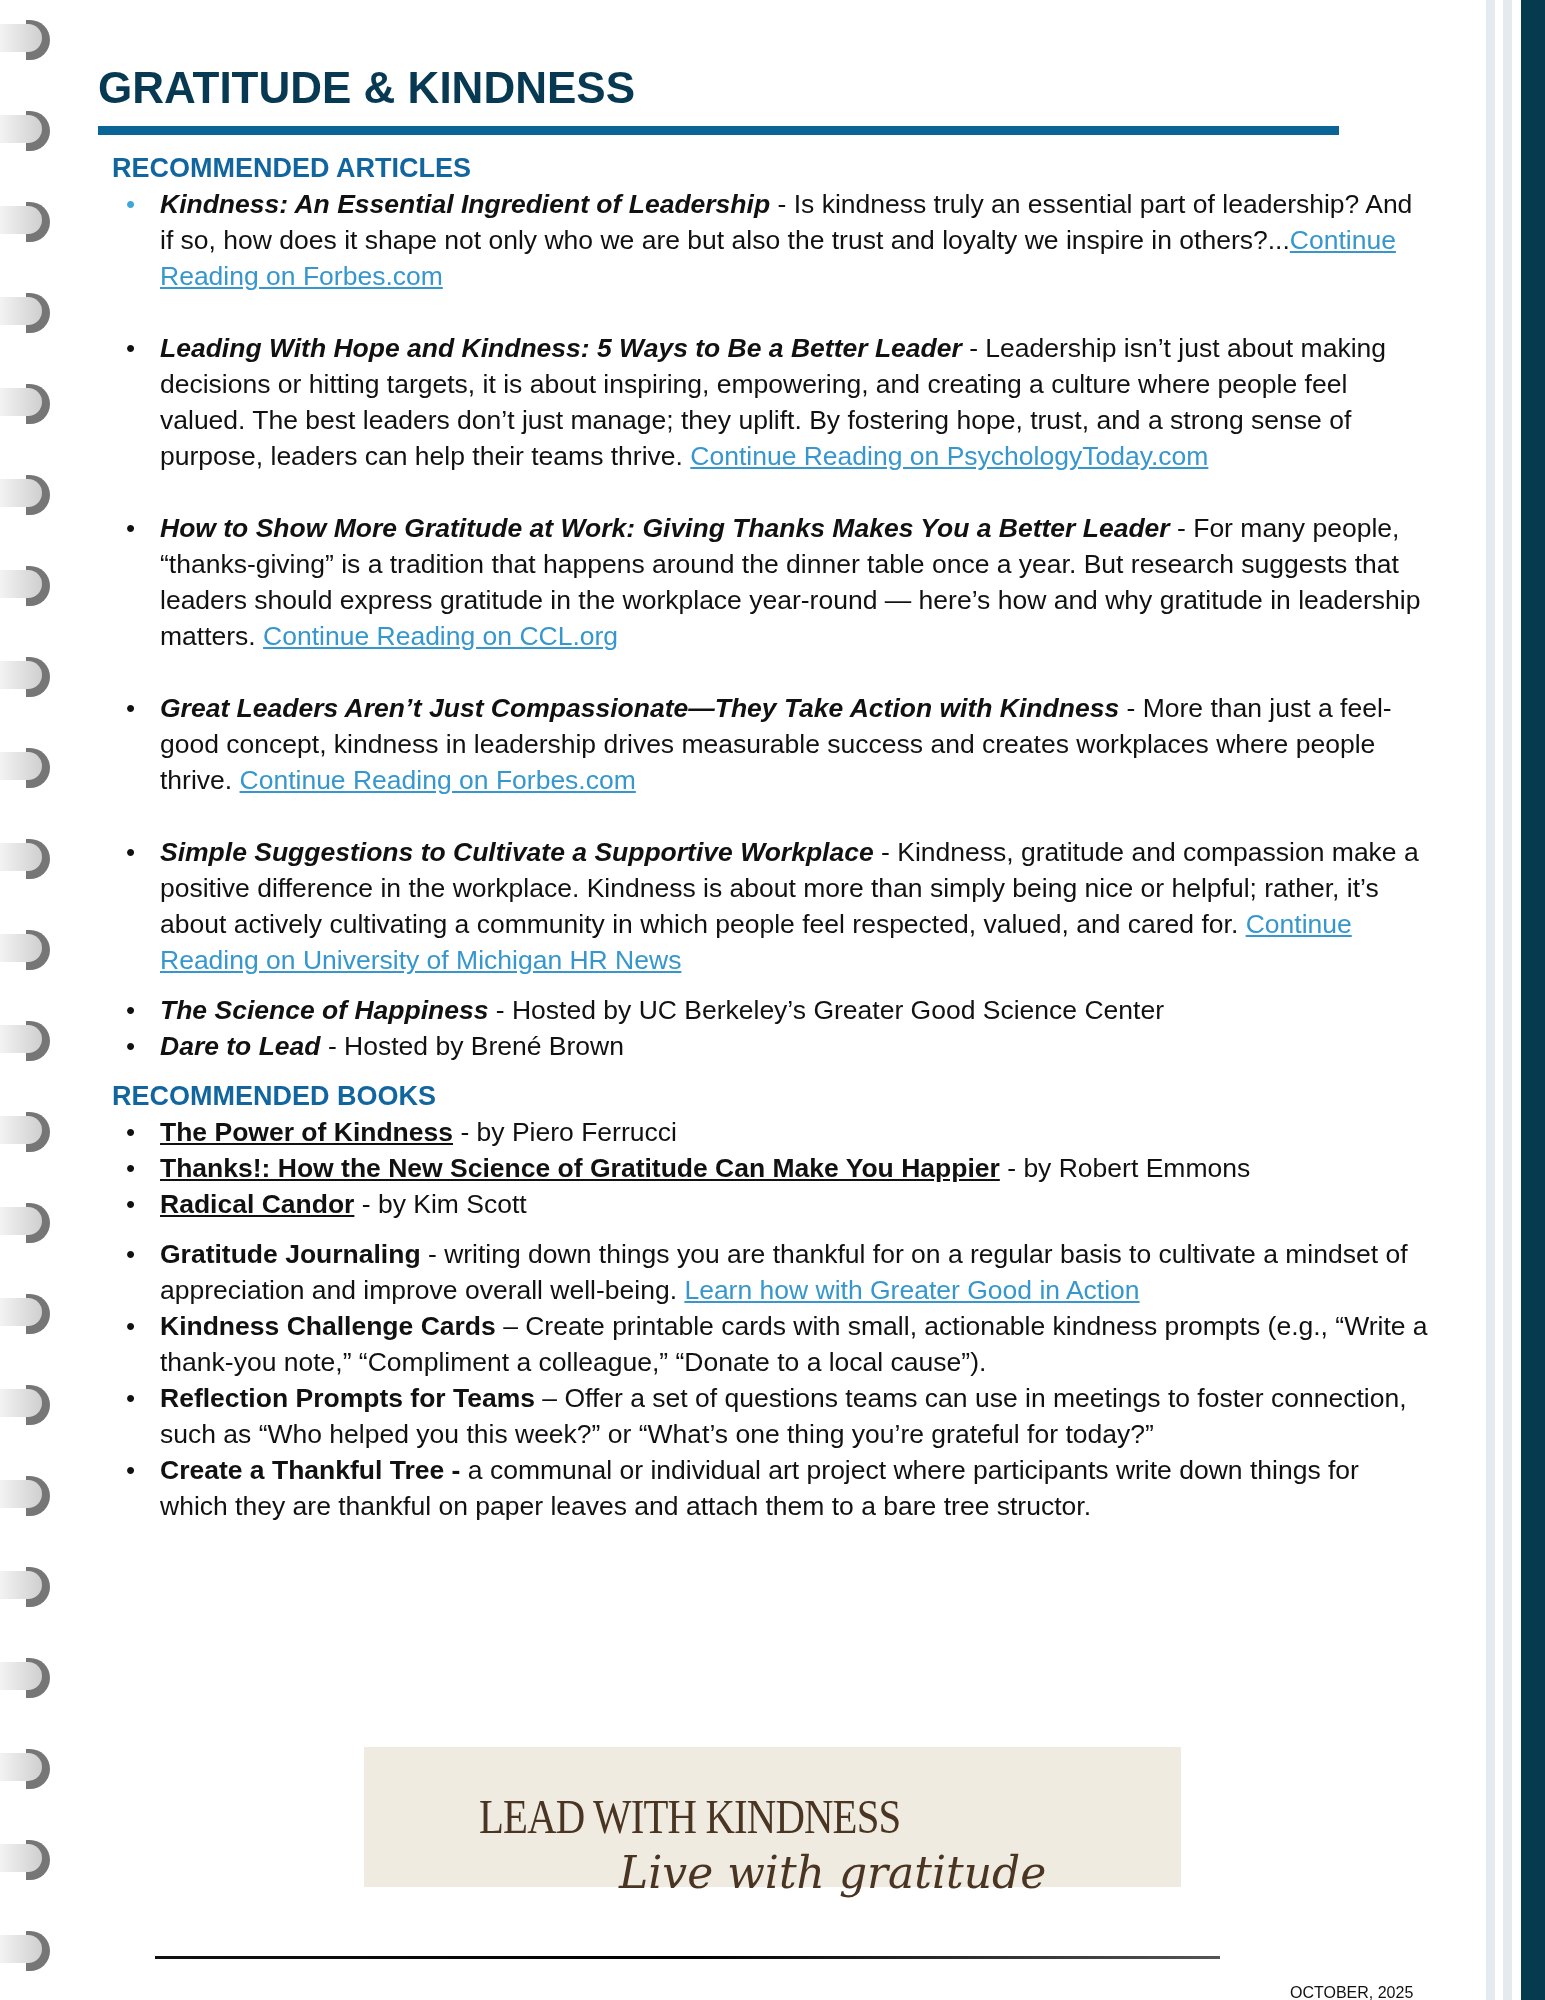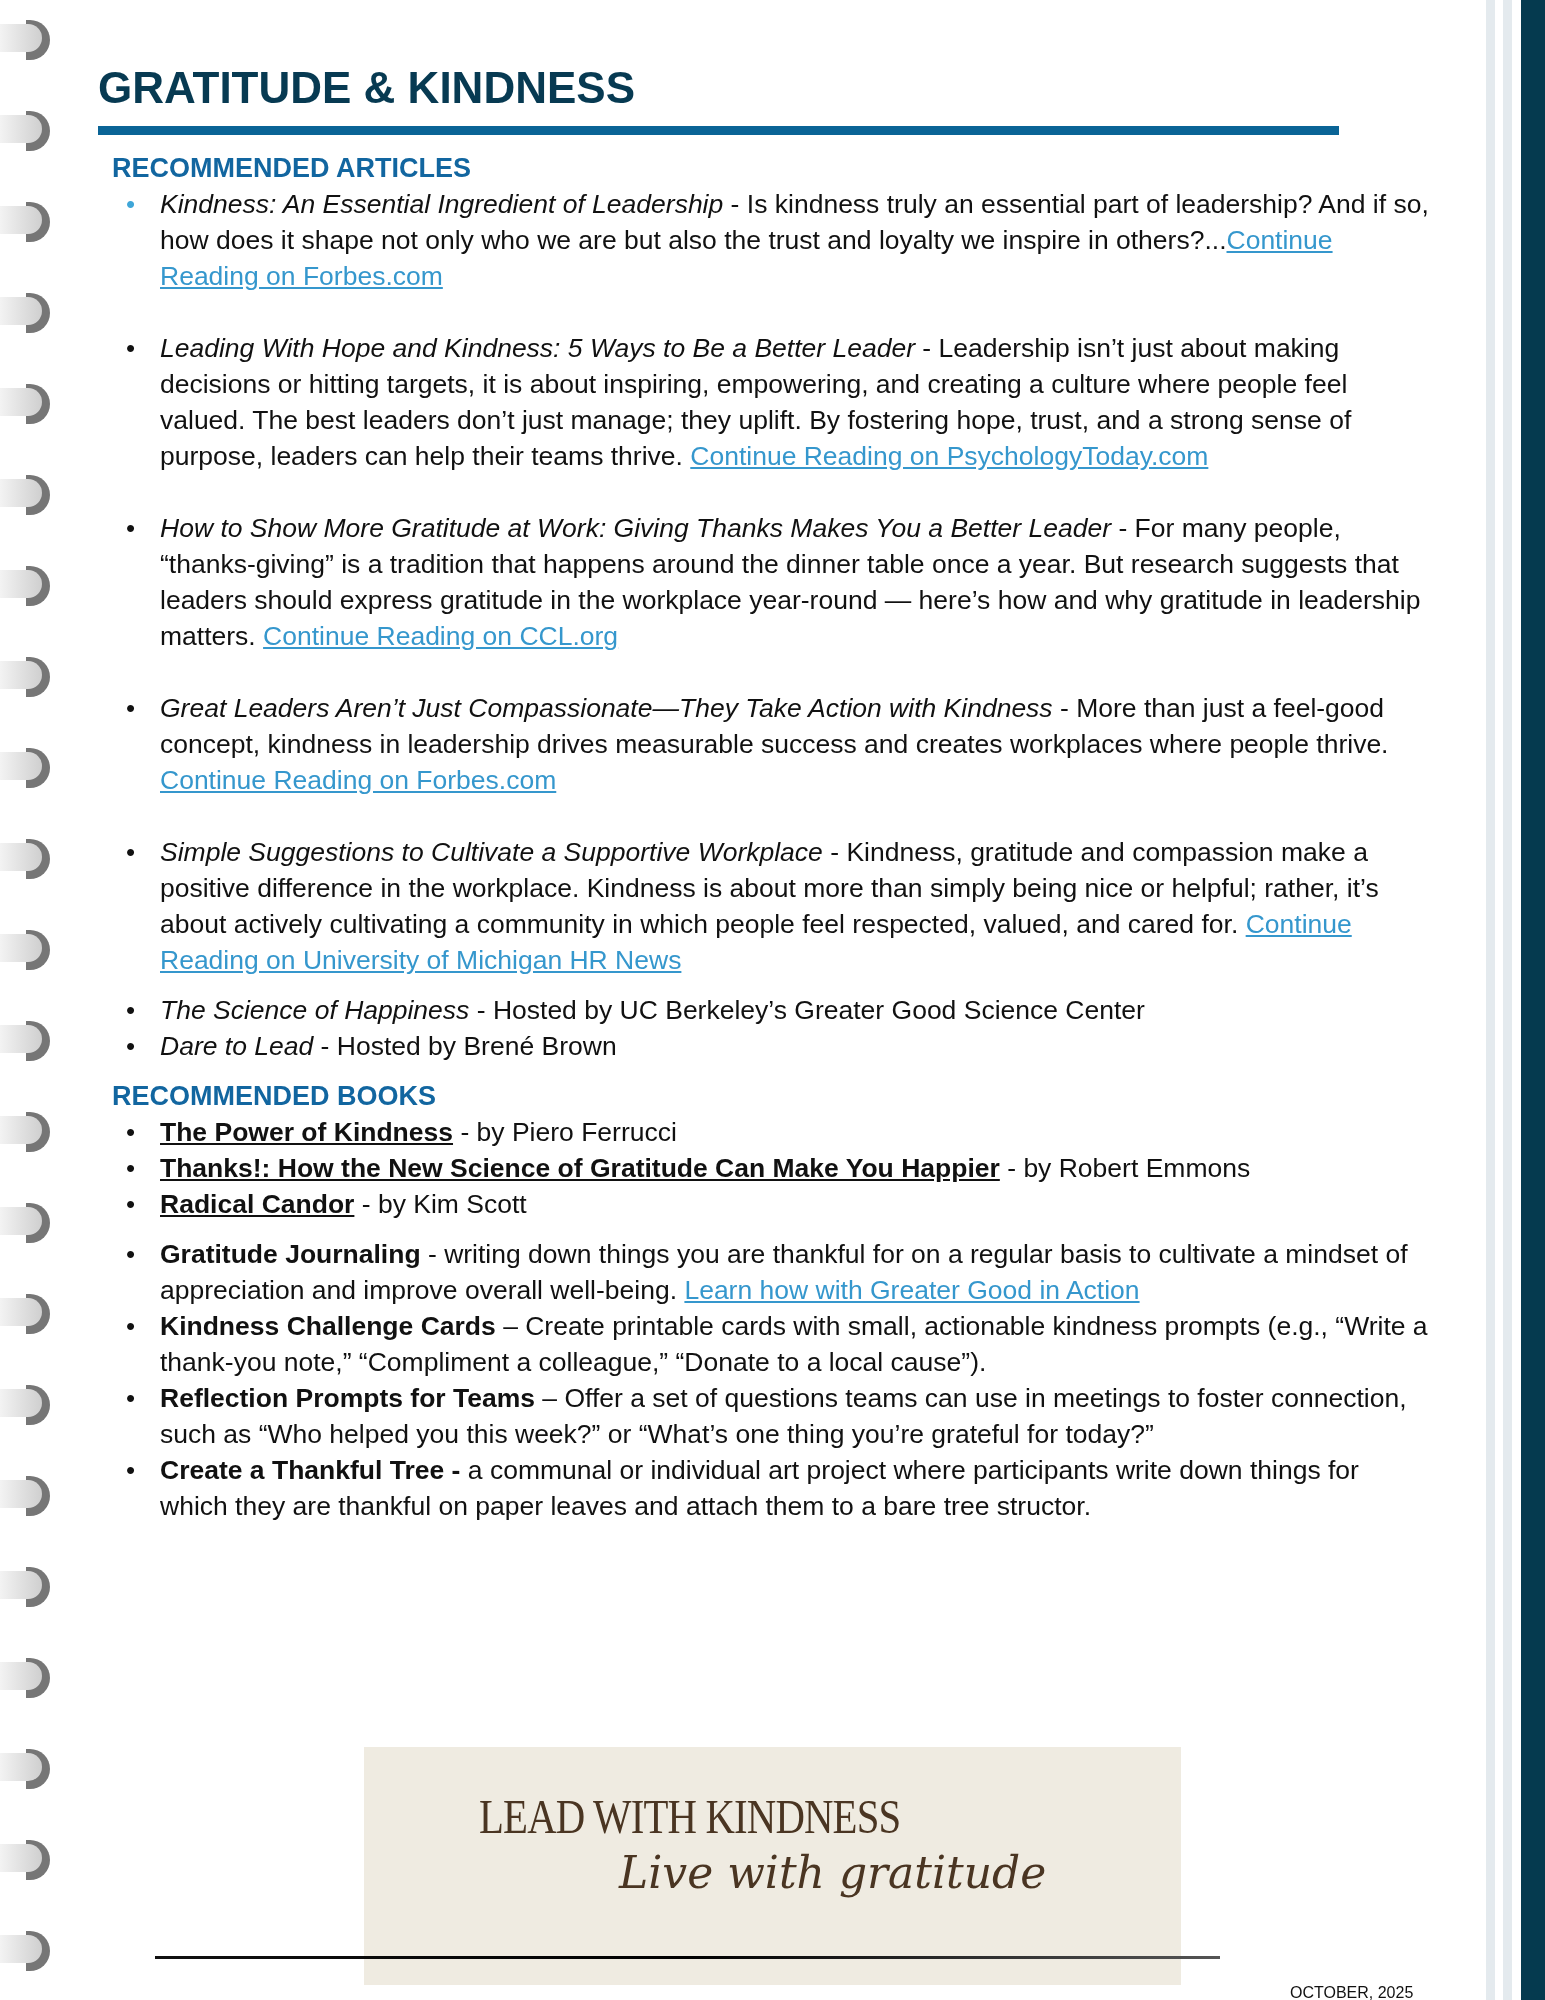--- a/index.html
+++ b/index.html
@@ -50,28 +50,28 @@
   li {
     position:relative; font-size:26.5px; line-height:36px;
     color:#111;
   }
   li .bullet {
     position:absolute; left:-34px; top:0; font-size:26px; color:#111;
   }
   li .bullet.blue { color:#3fa6d8; }
   .articles li { margin-bottom:36px; }
   .articles li:last-child { margin-bottom:0; }
-  .t-bi { font-weight:normal; font-style:italic;margin-top:40px; }
+  .t-bi { font-weight:bold; font-style:italic;margin-top:40px; }
   .t-b { font-weight:bold; }
   .t-bu { font-weight:bold; text-decoration:underline; }
   a.link { color:#3597cd; text-decoration:underline; }
   .gap-sm { height:14px; }
 
   .banner {
-    position:absolute; left:364px; top:1747px; width:817px; height:238px;
+    position:absolute; left:364px; top:1747px; width:817px; height:140px;
     background:#efebe1;
   }
   .banner .line1 {
     position:absolute; left:115px; top:42px;
     font-family:"Liberation Serif",serif; font-size:48px; color:#4a3522;
     letter-spacing:-1px; transform:scaleX(0.85); transform-origin:left;
   }
   .banner .line2 {
     position:absolute; left:255px; top:100px;
     font-family:"DejaVu Serif",serif; font-style:italic; font-size:44px; color:#4a3522;

